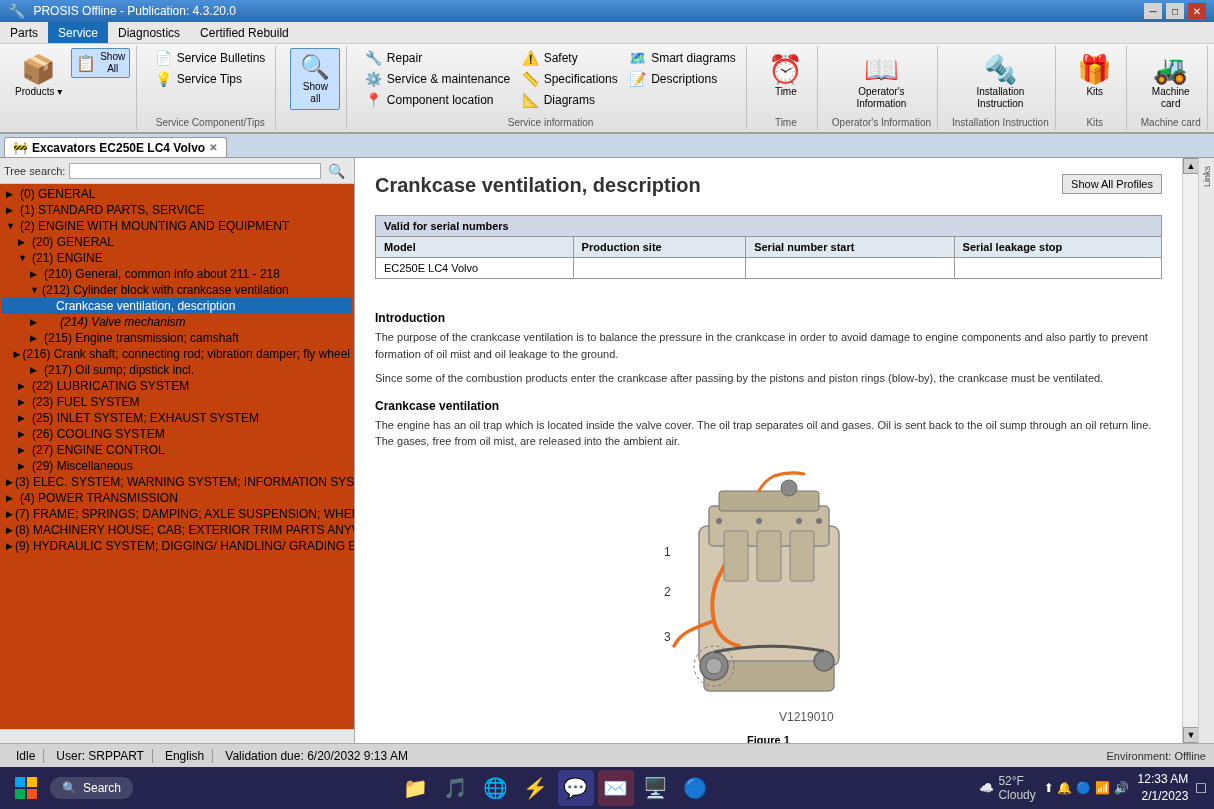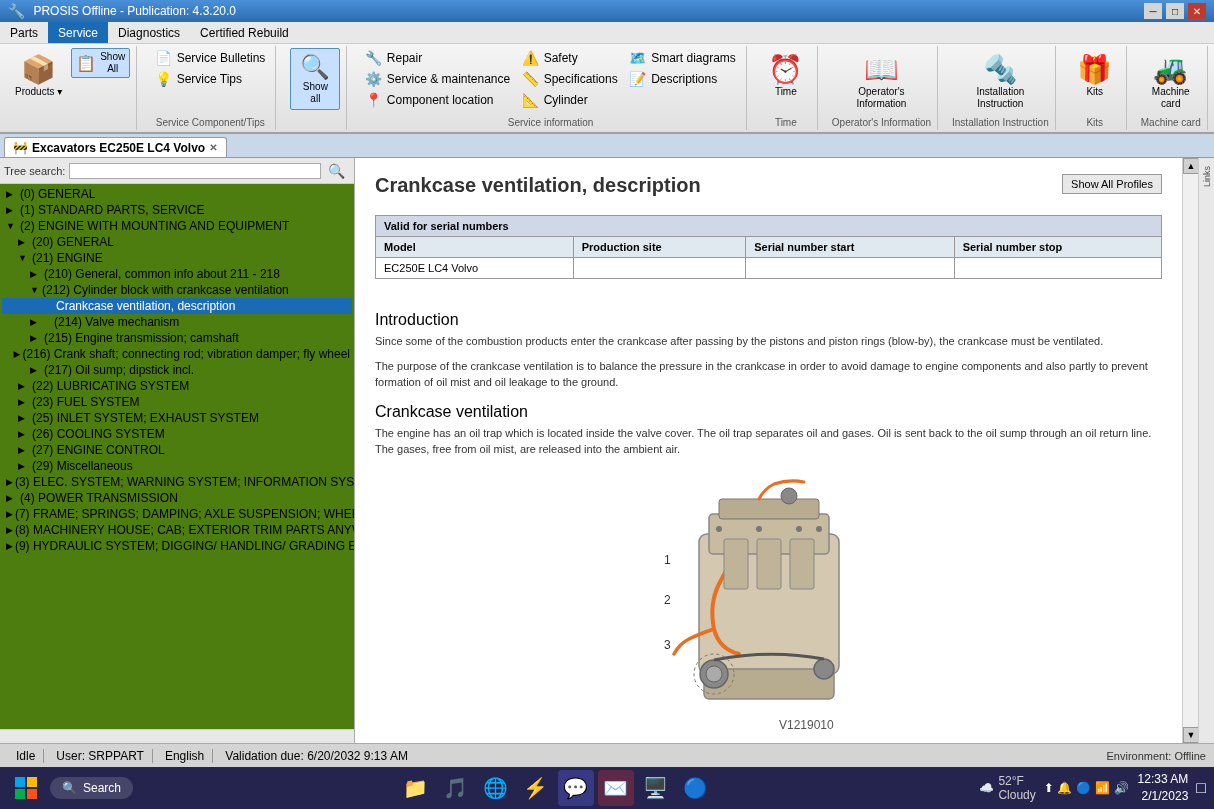--- a/index.html
+++ b/index.html
@@ -37,21 +37,21 @@
     
     .doc-tabs { height: 24px; background: #c8d8e8; display: flex; align-items: flex-end; padding-left: 4px; border-bottom: 1px solid #999; }
     .doc-tab { height: 20px; padding: 0 8px; background: #e8f0f8; border: 1px solid #999; border-bottom: none; cursor: pointer; display: flex; align-items: center; gap: 4px; font-size: 11px; margin-right: 2px; border-radius: 3px 3px 0 0; }
     .doc-tab.active { background: white; font-weight: bold; }
     .doc-tab-close { font-size: 10px; cursor: pointer; color: #666; }
 
     
     .main-area { display: flex; flex: 1; overflow: hidden; }
 
     
-    .left-panel { width: 355px; display: flex; flex-direction: column; border-right: 1px solid #aaa; background: #4d7c0f; }
+    .left-panel { width: 355px; display: flex; flex-direction: column; border-right: 1px solid #aaa; background: #c2410c; }
     .tree-search-bar { height: 26px; background: #e8e8e8; border-bottom: 1px solid #ccc; display: flex; align-items: center; padding: 0 4px; gap: 4px; }
     .tree-search-label { font-size: 11px; color: #333; }
     .tree-search-input { flex: 1; border: 1px solid #aaa; font-size: 11px; padding: 1px 3px; }
     .tree-search-btn { cursor: pointer; font-size: 14px; padding: 0 4px; }
     .tree-container { flex: 1; overflow: auto; padding: 2px; }
     .tree-item { padding: 1px 2px 1px 4px; cursor: pointer; white-space: nowrap; font-size: 11px; display: flex; align-items: center; }
     .tree-item.selected { background: #1a6bb5; color: white; }
     .tree-arrow { display: inline-block; width: 12px; font-size: 9px; cursor: pointer; }
 
     
@@ -65,21 +65,21 @@
     .links-bar { width: 16px; background: #e8e8e8; border-left: 1px solid #ccc; display: flex; flex-direction: column; align-items: center; padding-top: 4px; }
     .links-label { font-size: 9px; writing-mode: vertical-rl; transform: rotate(180deg); color: #555; cursor: pointer; padding: 4px 2px; }
 
     
     .page-title { font-size: 20px; font-weight: bold; color: #333; margin-bottom: 12px; padding-bottom: 6px; }
     .show-profiles-btn { float: right; background: #e8e8e8; border: 1px solid #999; padding: 3px 8px; cursor: pointer; font-size: 11px; margin-bottom: 8px; }
     .serial-table { border-collapse: collapse; width: 100%; margin-bottom: 32px; }
     .serial-table th, .serial-table td { border: 1px solid #999; padding: 4px 8px; font-size: 11px; text-align: left; }
     .serial-table th { background: #e0e8f0; font-weight: bold; }
     .serial-table .header-row { background: #d0d8e8; font-weight: bold; }
-    .section-title { font-weight: normal; font-size: 16px; margin-top: 12px; margin-bottom: 4px; }
+    .section-title { font-weight: bold; font-size: 12px; margin-top: 12px; margin-bottom: 4px; }
     .body-text { font-size: 11px; line-height: 1.5; color: #333; margin-bottom: 8px; }
     .figure-container { text-align: center; margin: 16px 0; }
     .figure-label { font-size: 11px; font-weight: bold; margin-top: 8px; }
 
     
     .engine-illustration { width: 220px; height: 260px; margin: 0 auto; display: block; }
 
     
     .status-bar { height: 24px; background: #d4d4d4; border-top: 1px solid #aaa; display: flex; align-items: center; padding: 0 8px; gap: 12px; font-size: 11px; justify-content: space-between; }
     .status-left { display: flex; align-items: center; gap: 4px; }
@@ -201,21 +201,21 @@
           <div class="ribbon-small-btn">
             <span class="icon">⚠️</span>
             <span>Safety</span>
           </div>
           <div class="ribbon-small-btn">
             <span class="icon">📏</span>
             <span>Specifications</span>
           </div>
           <div class="ribbon-small-btn">
             <span class="icon">📐</span>
-            <span>Cylinder</span>
+            <span>Diagrams</span>
           </div>
         </div>
         <div class="ribbon-small-group">
           <div class="ribbon-small-btn">
             <span class="icon">🗺️</span>
             <span>Smart diagrams</span>
           </div>
           <div class="ribbon-small-btn">
             <span class="icon">📝</span>
             <span>Descriptions</span>
@@ -349,21 +349,21 @@
           <span style="margin-left:0;">(212) Cylinder block with crankcase ventilation</span>
         </div>
         <div class="tree-item selected">
           <span style="display:inline-block;width:36px"></span>
           <span class="tree-arrow"></span>
           <span style="margin-left:2px;">Crankcase ventilation, description</span>
         </div>
         <div class="tree-item">
           <span style="display:inline-block;width:24px"></span>
           <span class="tree-arrow">▶</span>
-          <span style="margin-left:12px;">(214) Valve mechanism</span>
+          <span style="margin-left:18px;font-style:italic;">(214) Valve mechanism</span>
         </div>
         <div class="tree-item">
           <span style="display:inline-block;width:24px"></span>
           <span class="tree-arrow">▶</span>
           <span style="margin-left:2px;">(215) Engine transmission; camshaft</span>
         </div>
         <div class="tree-item">
           <span style="display:inline-block;width:24px"></span>
           <span class="tree-arrow">▶</span>
           <span style="margin-left:2px;">(216) Crank shaft; connecting rod; vibration damper; fly wheel</span>
@@ -444,34 +444,34 @@
 
         <table class="serial-table">
           <tbody>
               <tr class="header-row">
             <td colspan="4">Valid for serial numbers</td>
           </tr>
           <tr>
             <th>Model</th>
             <th>Production site</th>
             <th>Serial number start</th>
-            <th>Serial number stop</th>
+            <th>Serial leakage stop</th>
           </tr>
           <tr>
             <td>EC250E LC4 Volvo</td>
             <td></td>
             <td></td>
             <td></td>
           </tr>
         </tbody>
           </table>
 
         <div class="section-title">Introduction</div>
+        <div class="body-text">The purpose of the crankcase ventilation is to balance the pressure in the crankcase in order to avoid damage to engine components and also partly to prevent formation of oil mist and oil leakage to the ground.</div>
         <div class="body-text">Since some of the combustion products enter the crankcase after passing by the pistons and piston rings (blow-by), the crankcase must be ventilated.</div>
-        <div class="body-text">The purpose of the crankcase ventilation is to balance the pressure in the crankcase in order to avoid damage to engine components and also partly to prevent formation of oil mist and oil leakage to the ground.</div>
 
         <div class="section-title">Crankcase ventilation</div>
         <div class="body-text">The engine has an oil trap which is located inside the valve cover. The oil trap separates oil and gases. Oil is sent back to the oil sump through an oil return line. The gases, free from oil mist, are released into the ambient air.</div>
 
         <div class="figure-container">
 
           <svg class="engine-illustration" viewBox="0 0 220 260" xmlns="http://www.w3.org/2000/svg">
 
             <rect x="40" y="60" width="140" height="140" rx="8" fill="#d4c8b0" stroke="#888" stroke-width="1.5"></rect>
 

